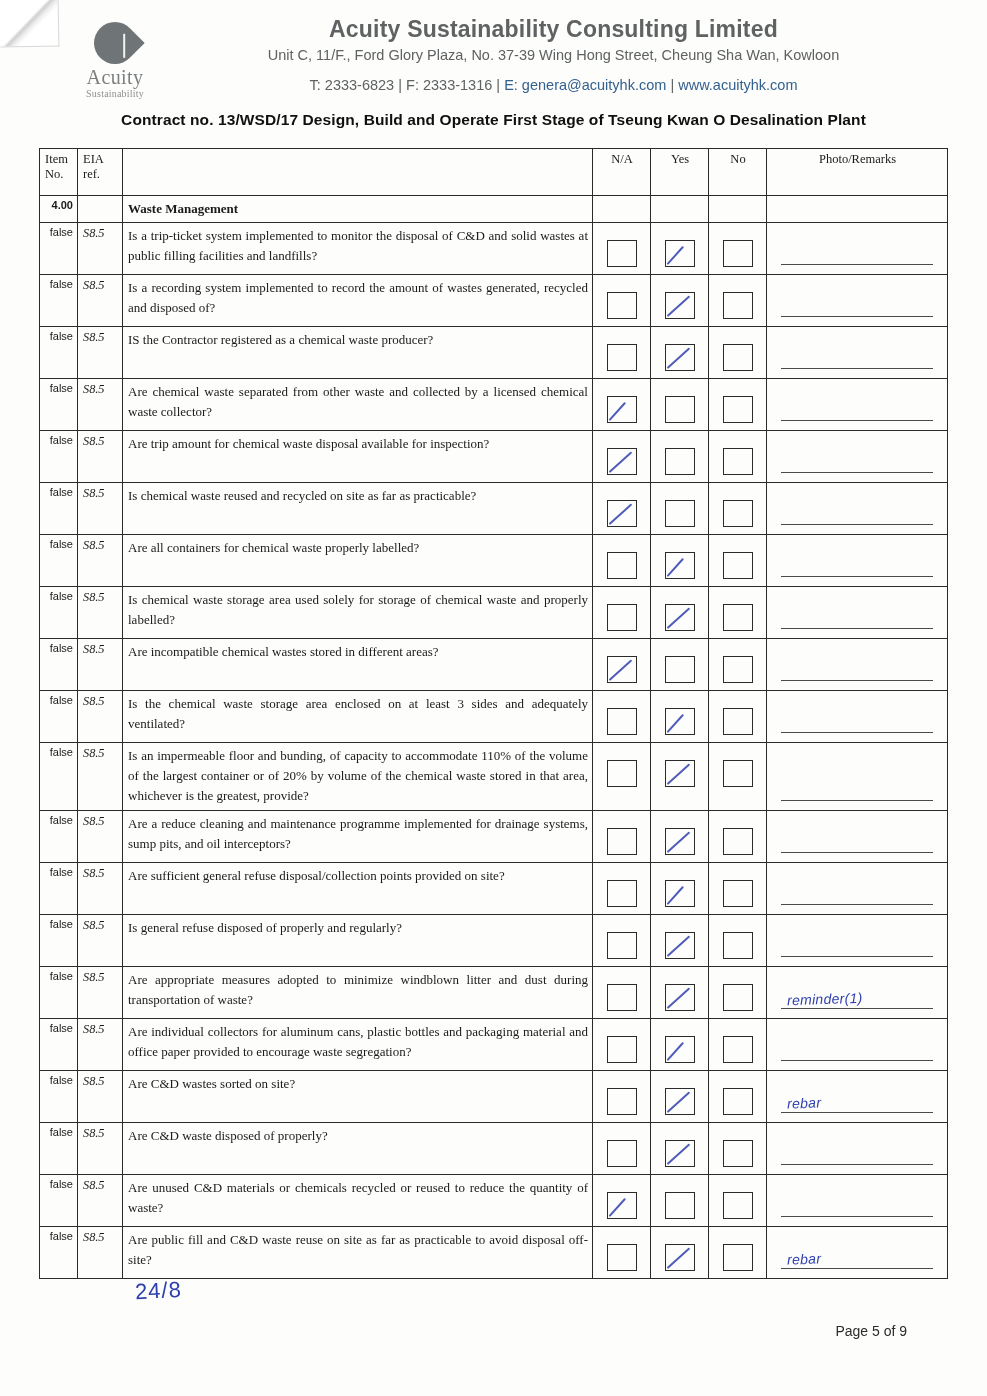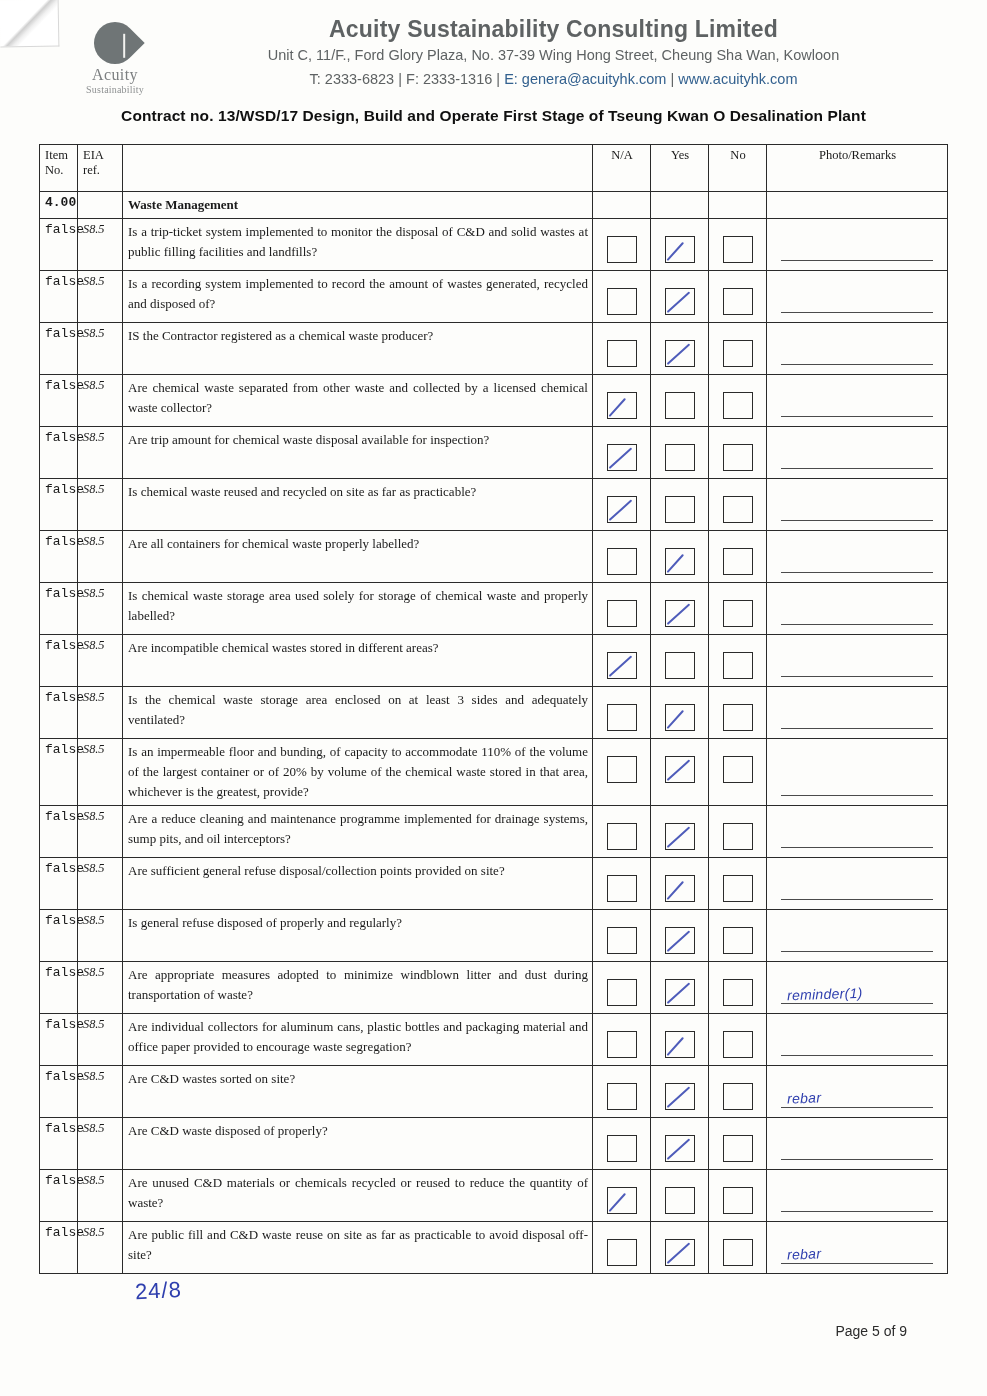--- a/index.html
+++ b/index.html
@@ -60,21 +60,21 @@
     left: 48%;
     top: 20%;
     width: 2px;
     height: 58%;
     background: #f3f3f0;
     transform: rotate(-45deg);
     transform-origin: top;
   }
   .logo-name {
     font-family: "Liberation Serif", serif;
-    font-size: 16px;
+    font-size: 20px;
     color: #7c7f80;
     letter-spacing: .4px;
     line-height: 1.1;
   }
   .logo-sub {
     font-size: 10px;
     color: #8e9192;
     letter-spacing: .2px;
   }
   .org-block {
@@ -94,21 +94,21 @@
     font-family: "Liberation Sans", sans-serif;
     font-size: 14.5px;
     color: #5e6263;
     margin-top: 4px;
     line-height: 1.35;
   }
   .org-contact {
     font-family: "Liberation Sans", sans-serif;
     font-size: 14.5px;
     color: #5e6263;
-    margin-top: 5px;
+    margin-top: 11px;
   }
   .org-contact .mail { color: #33618f; }
   .org-contact .web { color: #33618f; }
   .contract-line {
     font-family: "Liberation Sans", sans-serif;
     font-size: 15.5px;
     font-weight: bold;
     color: #101010;
     text-align: center;
     margin: 12px 0 19px 0;
@@ -140,23 +140,23 @@
     height: 40px;
     margin-top: 20px;
   }
   thead td.hdr-center { text-align: center; }
   .hdr-item-sub { display: block; }
   .section-title {
     font-weight: bold;
     font-size: 13px;
   }
   .num-cell {
-    font-family: Liberation Mono, monospace;
-    font-size: 13px;
-    text-align: center;
+    font-family: Liberation Sans, sans-serif;
+    font-size: 11px;
+    text-align: right;
     white-space: nowrap;
   }
   .num-cell.bold { font-weight: bold; }
   .eia-cell {
     font-size: 12.3px;
     font-style: italic;
   }
   .desc-cell {
     text-align: justify;
     line-height: 1.55;

